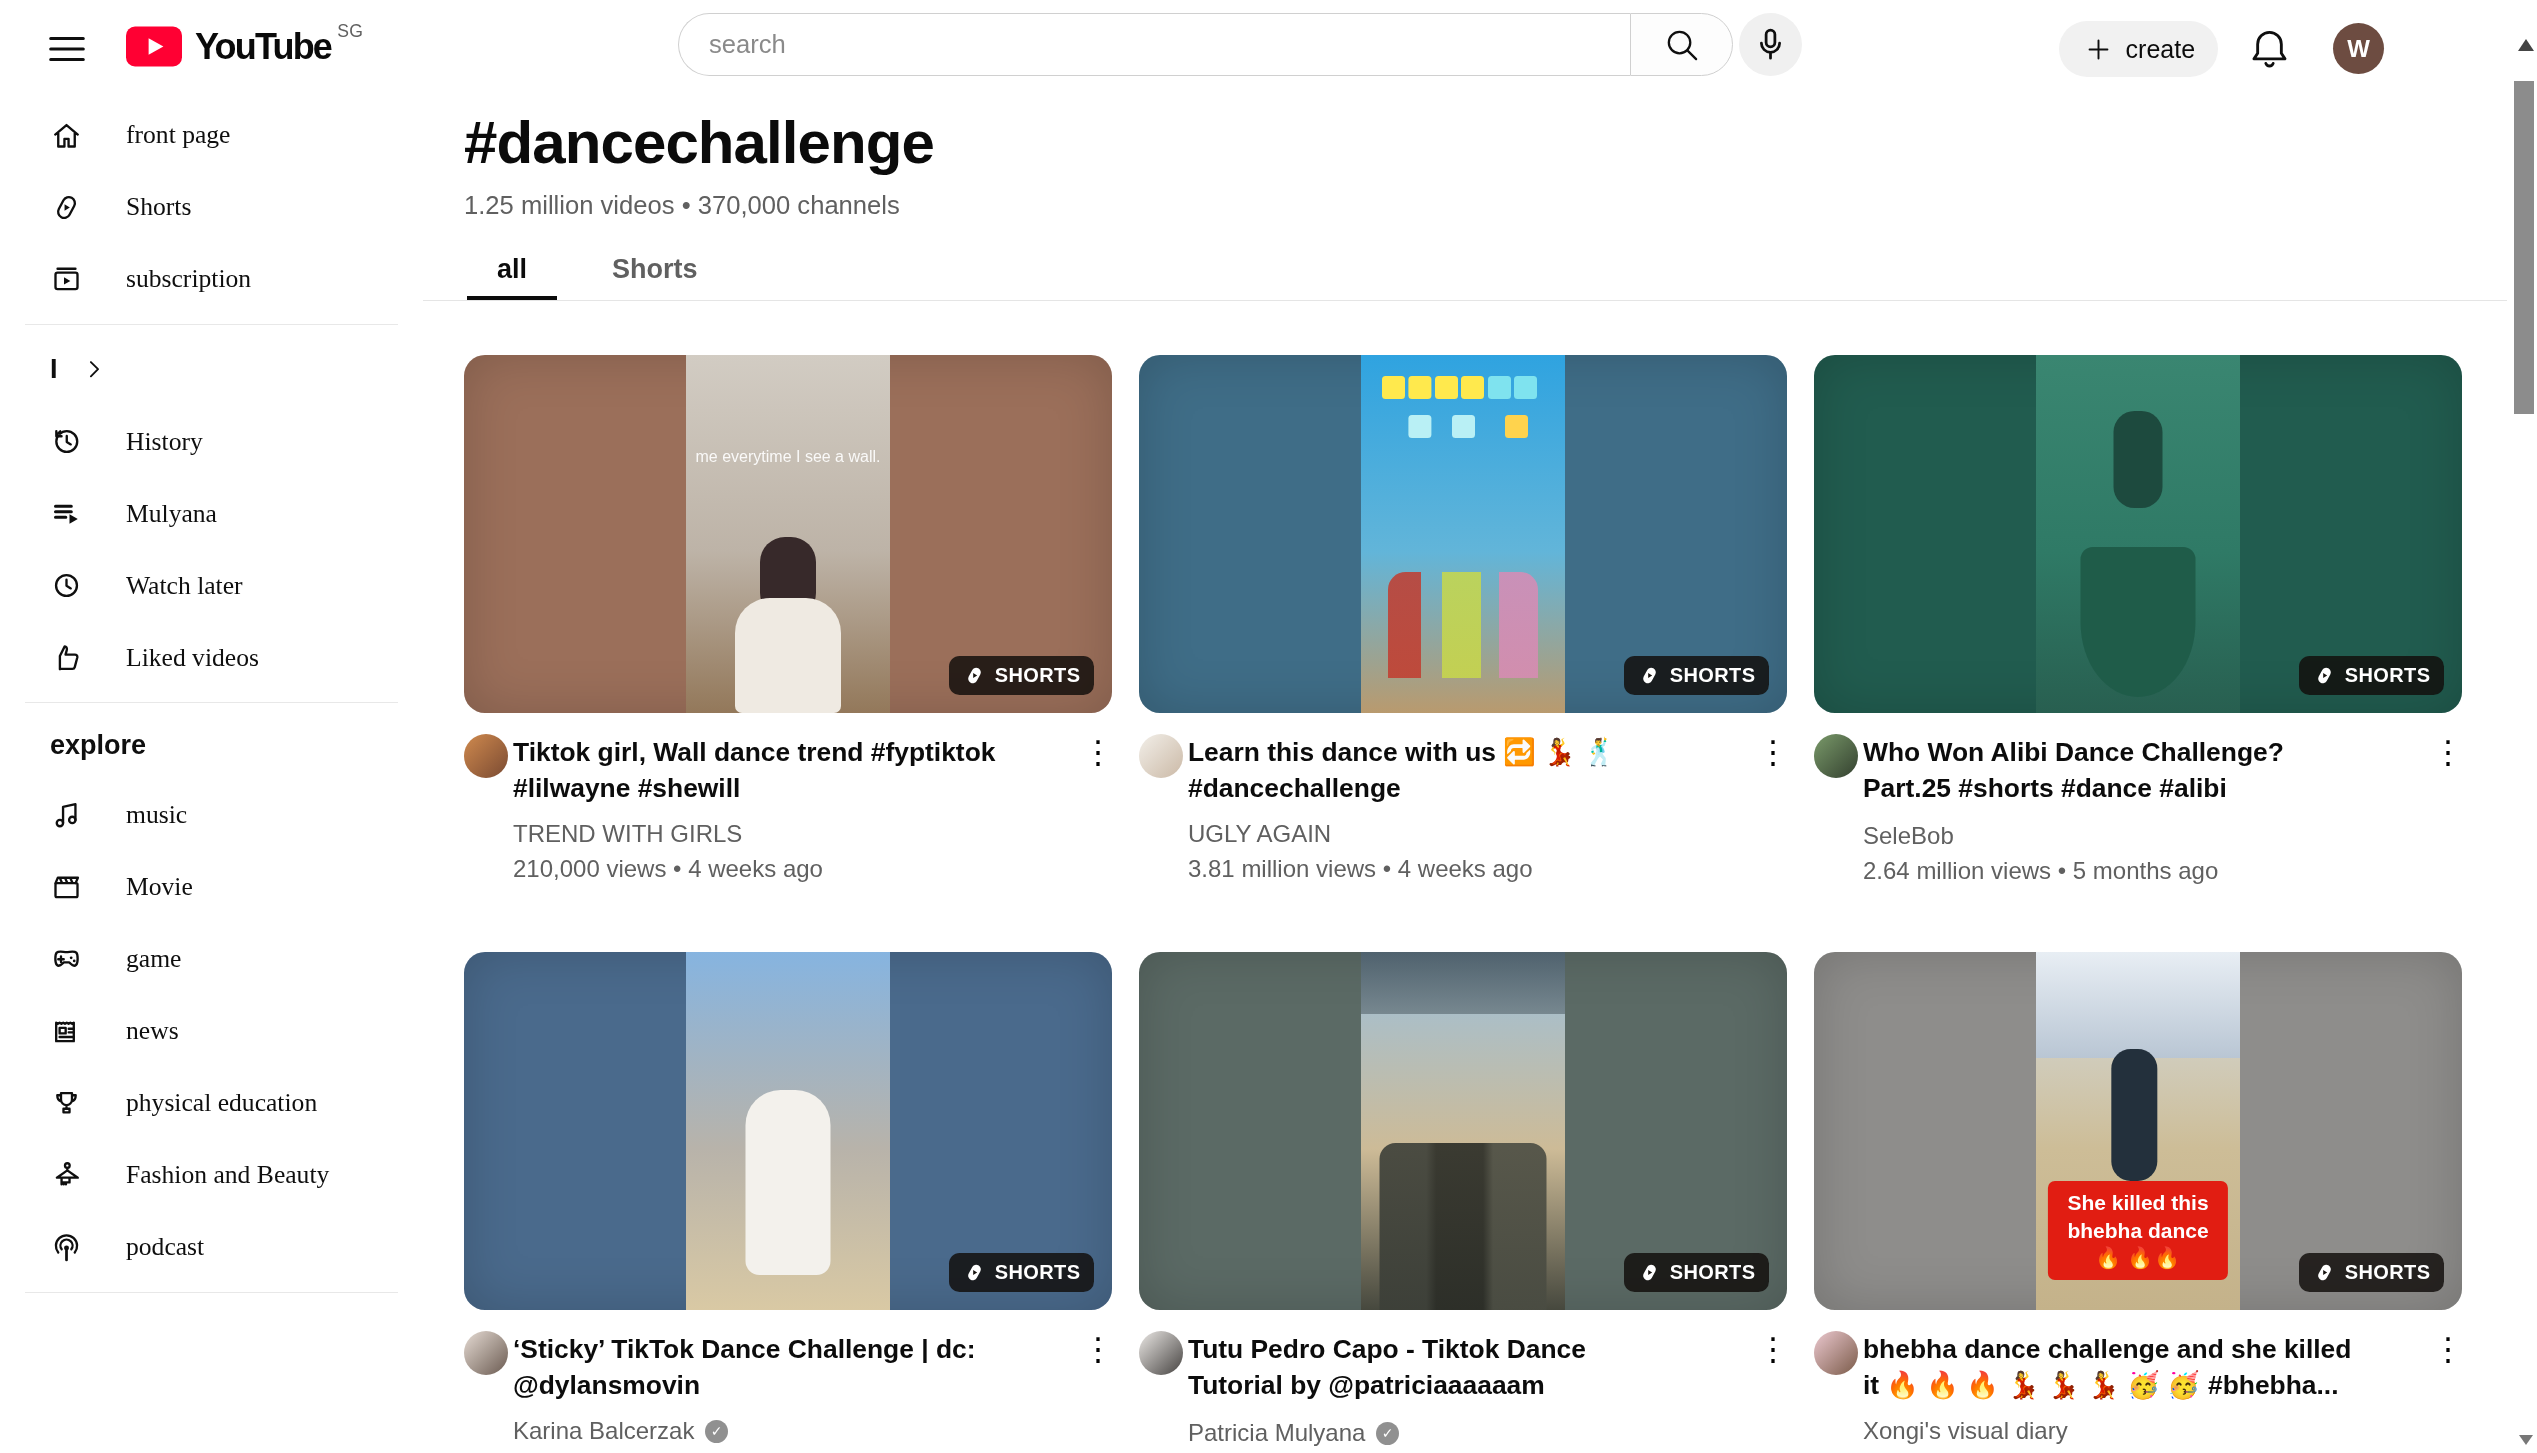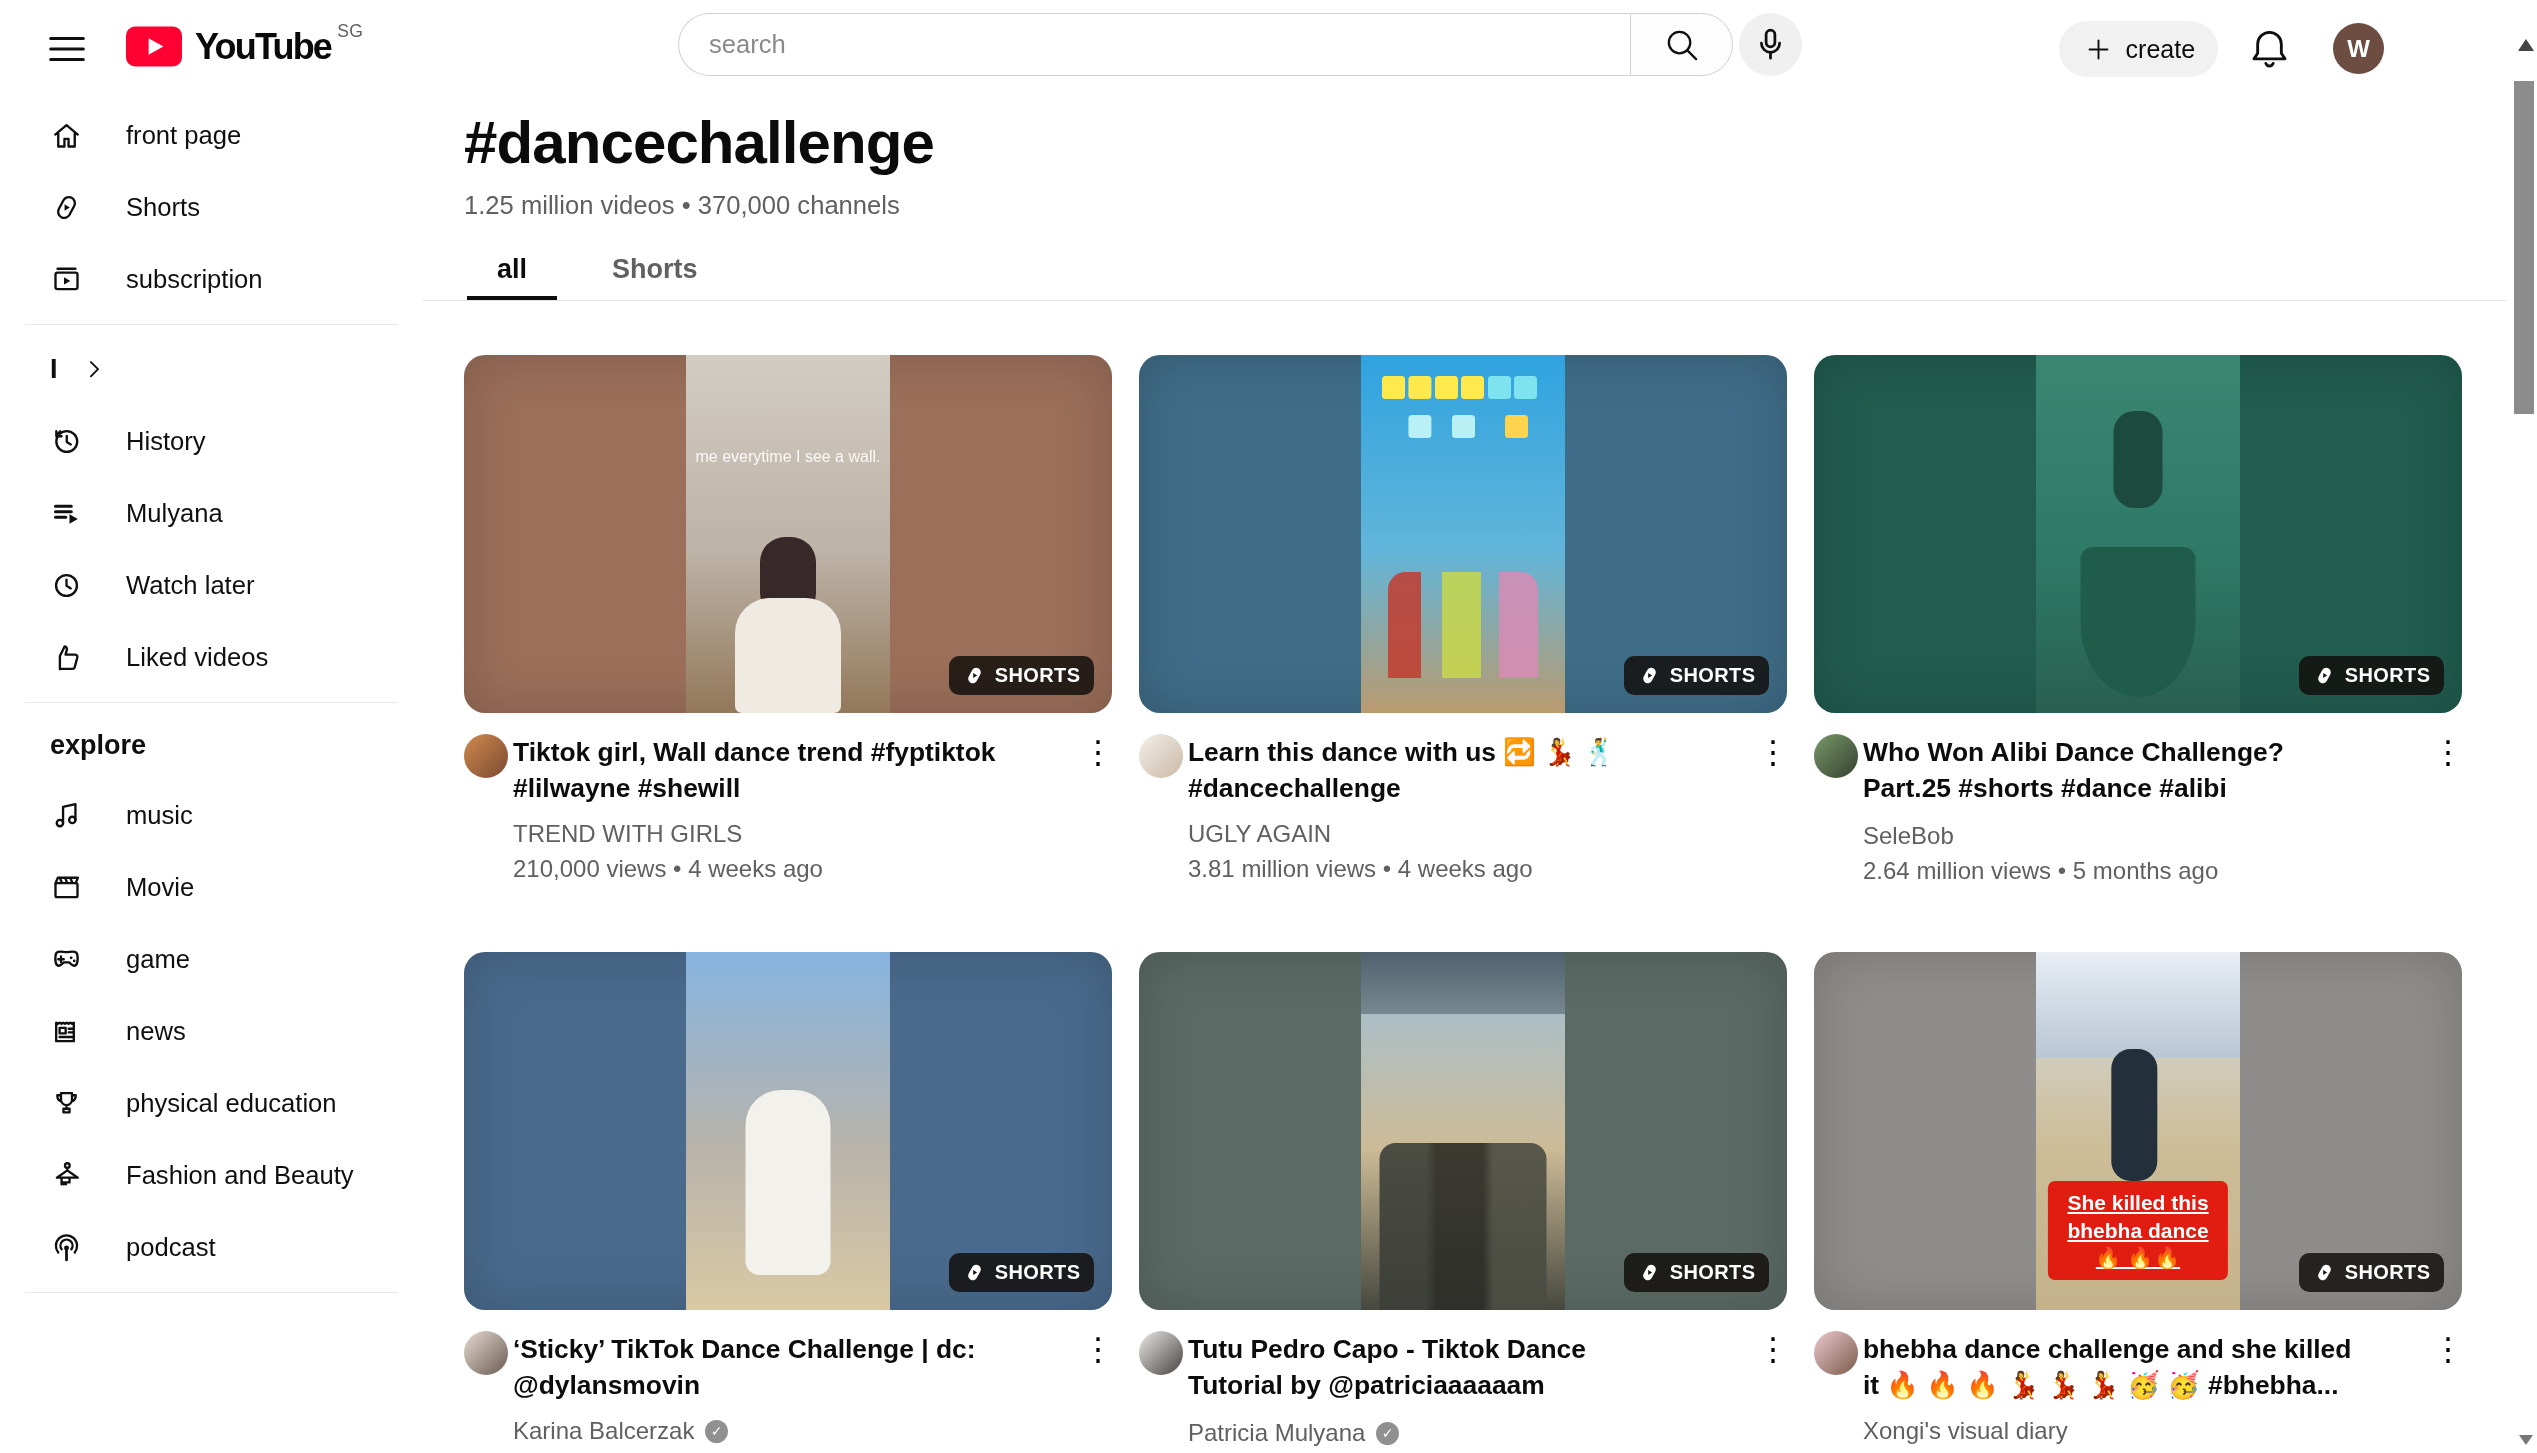--- a/index.html
+++ b/index.html
@@ -37,21 +37,21 @@
   .scrollbar{position:absolute;right:0;top:0;width:26.4px;height:1454px;background:#fff;z-index:9;}
   .sb-up{position:absolute;left:6.2px;top:39px;width:0;height:0;
         border-left:8px solid transparent;border-right:8px solid transparent;border-bottom:12.3px solid #444;cursor:pointer;}
   .sb-thumb{position:absolute;left:2.6px;top:81px;width:19.4px;height:333px;background:#8c8c8c;cursor:pointer;}
   .sb-down{position:absolute;left:7px;bottom:8.8px;width:0;height:0;
         border-left:7px solid transparent;border-right:7px solid transparent;border-top:10.6px solid #777;cursor:pointer;}
 
   
   .sidebar{position:absolute;left:0;top:99px;width:423px;}
   .side-item{display:flex;align-items:center;height:72px;padding-left:50px;gap:43px;font-size:25.6px;cursor:pointer;}
-  .side-item .lbl{color:#0f0f0f;}
+  .side-item .lbl{color:#0f0f0f;font-family:Liberation Serif, serif;}
   .side-divider{border-top:1.8px solid #e8e8e8;margin:8.8px 25px;}
   .you-row{display:flex;align-items:center;height:72px;padding-left:50px;gap:23px;cursor:pointer;}
   .you-label{font-size:27px;font-weight:bold;}
   .explore-header{font-size:27px;font-weight:bold;padding-left:50px;height:67px;display:flex;align-items:center;}
 
   
   .main{position:absolute;left:423px;top:99px;width:2088px;height:1355px;}
   .page-title{position:absolute;left:41px;top:8.8px;font-size:60px;font-weight:800;letter-spacing:-0.9px;color:#0b0b0b;}
   .stats{position:absolute;left:41px;top:92px;font-size:25.6px;color:#606060;}
   .tabs-wrap{position:absolute;left:0px;right:4.4px;top:139px;height:62px;border-bottom:1.8px solid #e5e5e5;}
@@ -93,21 +93,21 @@
   .t6 .thumb-center::before{content:"";position:absolute;left:0;top:0;width:100%;height:106px;
         background:linear-gradient(180deg,#e8eef4,#b9c6d4);}
   .t6 .thumb-center::after{content:"";position:absolute;left:50%;transform:translateX(-58%);top:97px;
         width:46px;height:132px;border-radius:19.4px;background:#23303c;}
 
   .overlay-caption:empty{display:none;}
   .t1 .overlay-caption{position:absolute;left:0;right:0;top:26%;text-align:center;font-size:16px;
         color:rgba(255,255,255,.9);}
   .t6 .overlay-caption{position:absolute;left:50%;transform:translateX(-50%);bottom:30px;width:159px;
         background:#e11d12;color:#fff;font-size:21px;font-weight:bold;line-height:1.3;text-align:center;
-        padding:8.8px 10.6px;border-radius:7px;text-decoration:underline;}
+        padding:8.8px 10.6px;border-radius:7px;}
 
   .badge{position:absolute;right:17.6px;bottom:17.6px;background:rgba(18,14,12,.84);border-radius:10.6px;
         padding:8px 14px;display:flex;align-items:center;gap:8.8px;}
   .badge-label{color:#fff;font-size:20px;font-weight:bold;letter-spacing:0.4px;}
 
   .meta{display:flex;margin-top:21px;gap:5px;}
   .m-avatar{width:44px;height:44px;border-radius:50%;flex:0 0 44px;cursor:pointer;}
   .m-text{width:498px;}
   .m-title{font-size:26.4px;font-weight:bold;line-height:36px;color:#0c0c0c;max-height:74px;overflow:hidden;cursor:pointer;}
   .m-channel{display:flex;align-items:center;gap:10.6px;margin-top:14px;cursor:pointer;}

